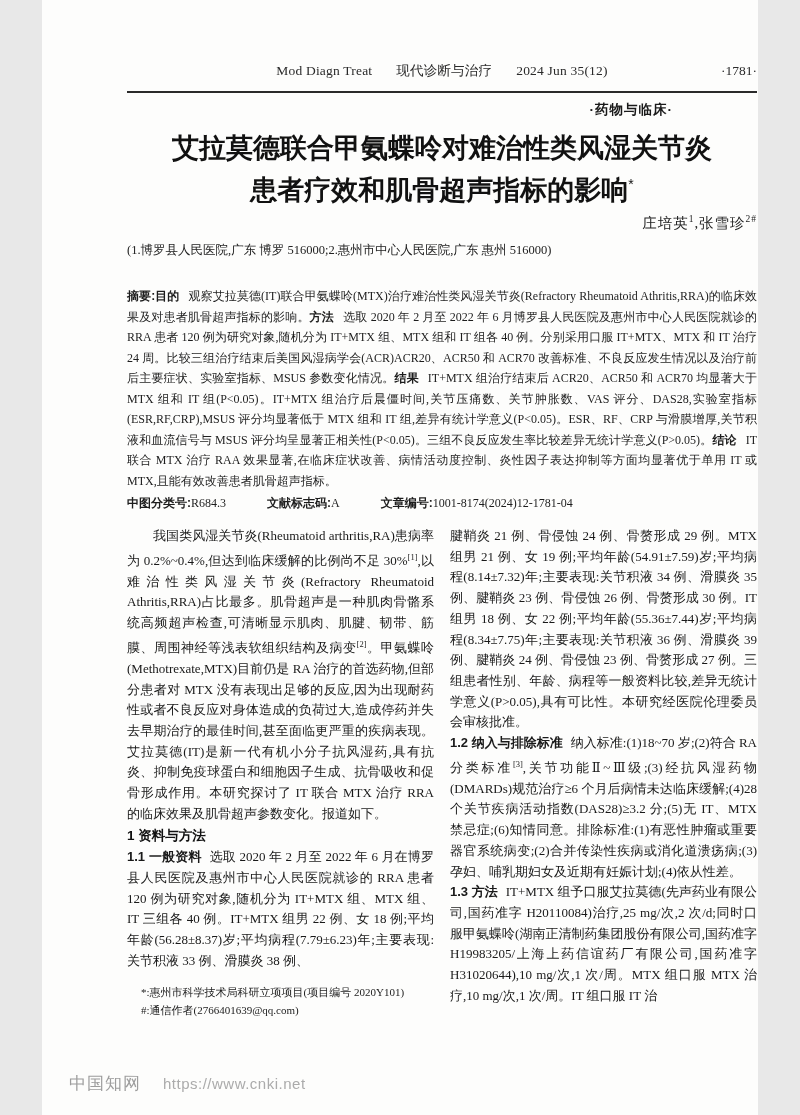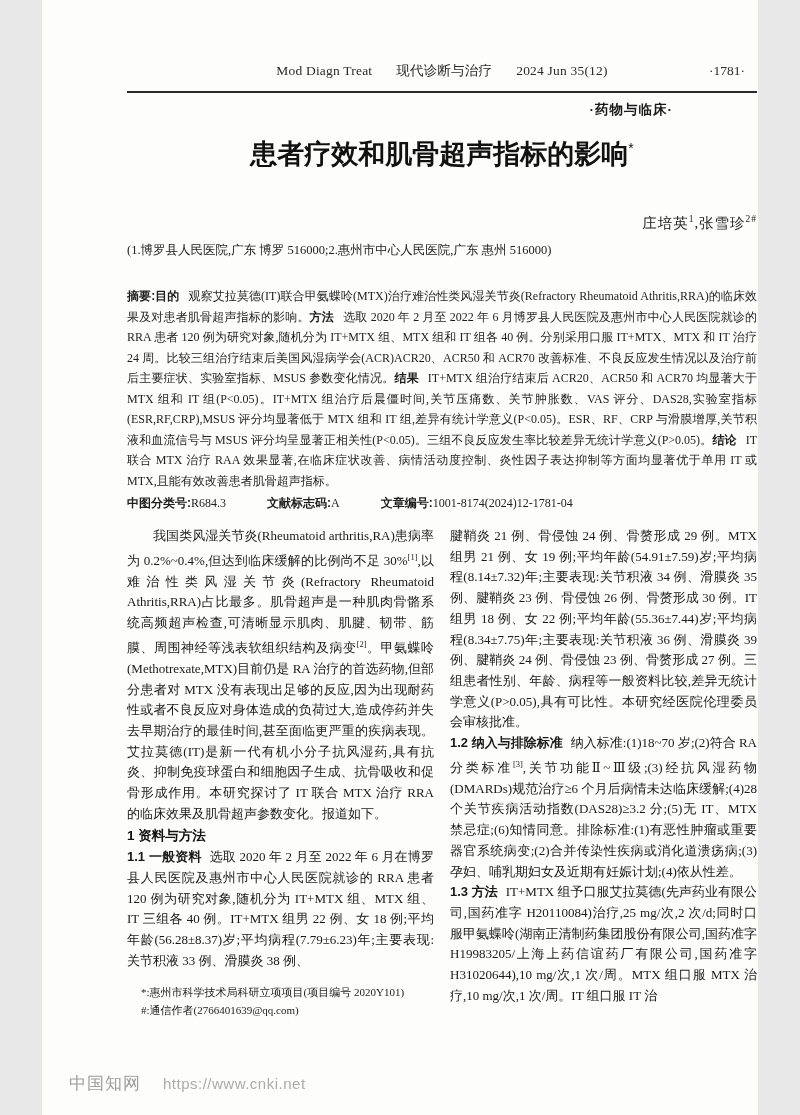--- a/index.html
+++ b/index.html
@@ -11,21 +11,21 @@
     color:#1f1f1f;
     font-family:"Liberation Serif","DejaVu Serif",serif;
     overflow:hidden;
   }
   .content{position:absolute;left:85px;width:630px;}
 
   
   .journal-header{top:62px;height:24px;font-size:13.5px;color:#2a2a2a;}
   .journal-header .center{text-align:center;letter-spacing:.2px;}
   .journal-header .center span{margin:0 12px;}
-  .page-no{position:absolute;right:12px;top:1px;font-size:13.5px;}
+  .page-no{position:absolute;right:0;top:1px;font-size:13.5px;}
   .header-rule{position:absolute;left:85px;top:91px;width:630px;height:2px;background:#2a2a2a;}
   .column-tag{
     position:absolute;right:85px;top:101px;
     font-family:"Liberation Sans","DejaVu Sans",sans-serif;
     font-weight:bold;font-size:13.5px;letter-spacing:1px;color:#1a1a1a;
   }
 
   
   .title{top:130px;text-align:center;
     font-family:"Liberation Sans","DejaVu Sans",sans-serif;
@@ -71,20 +71,21 @@
   <div class="content journal-header" style="position:absolute;">
     <div class="center">
       <span>Mod Diagn Treat</span><span>现代诊断与治疗</span><span>2024 Jun 35(12)</span>
     </div>
     <div class="page-no">·1781·</div>
   </div>
   <div class="header-rule"></div>
   <div class="column-tag">·药物与临床·</div>
 
   <div class="content title" style="position:absolute;">
+    <div>艾拉莫德联合甲氨蝶呤对难治性类风湿关节炎</div>
     <div><span>患者疗效和肌骨超声指标的影响</span><sup>*</sup></div>
   </div>
 
   <div class="content authors" style="position:absolute;">
     <span>庄培英</span><sup>1</sup><span>,</span><span>张雪珍</span><sup>2#</sup>
   </div>
 
   <div class="content affiliation" style="position:absolute;">(1.博罗县人民医院,广东 博罗 516000;2.惠州市中心人民医院,广东 惠州 516000)</div>
 
   <div class="content abstract" style="position:absolute;">

